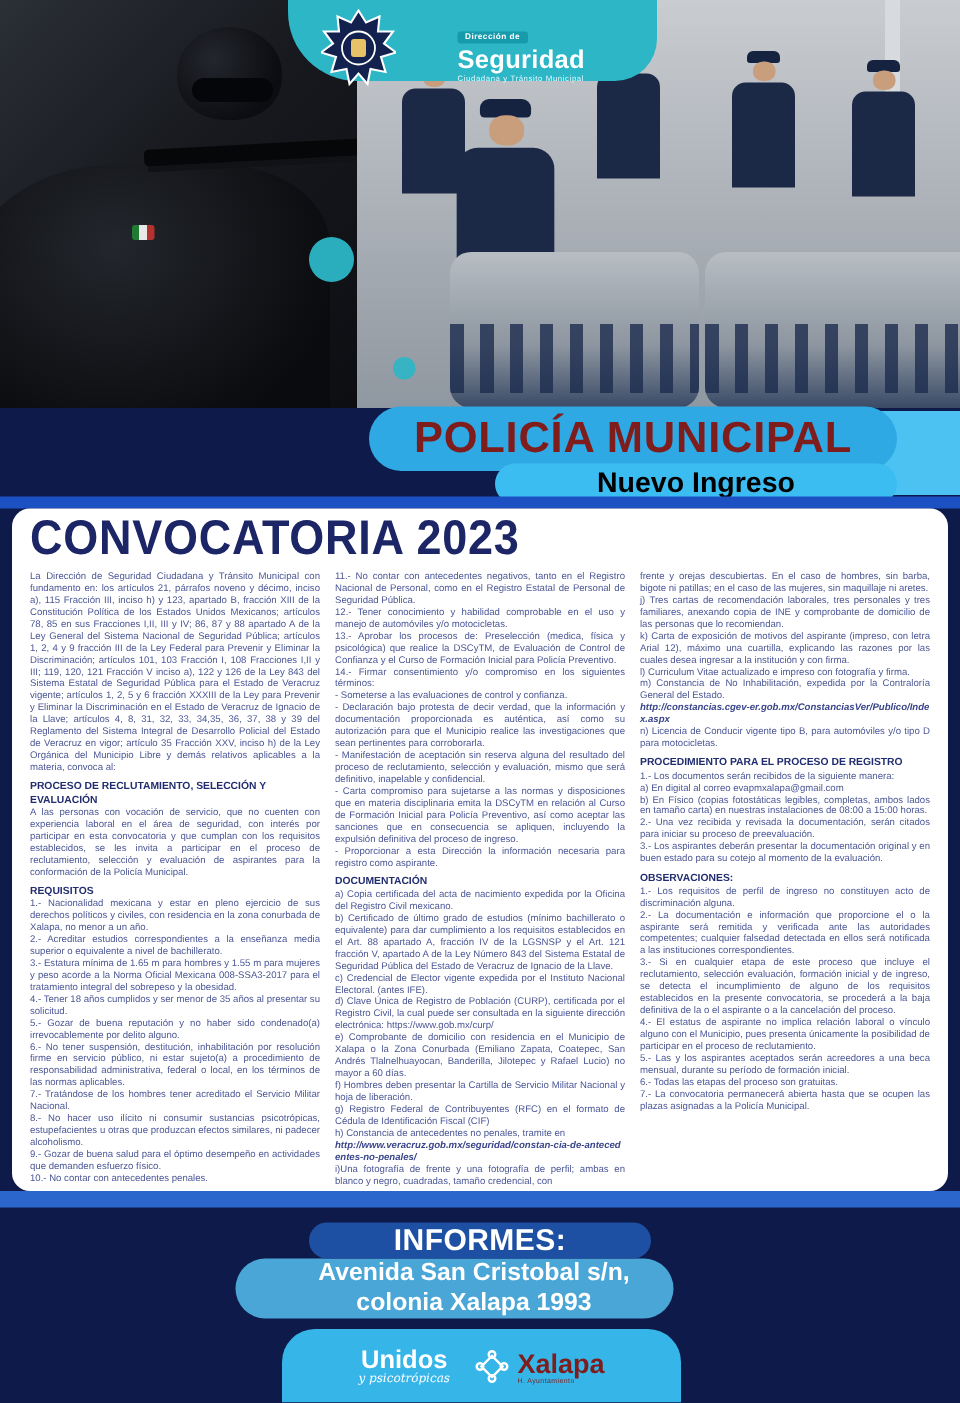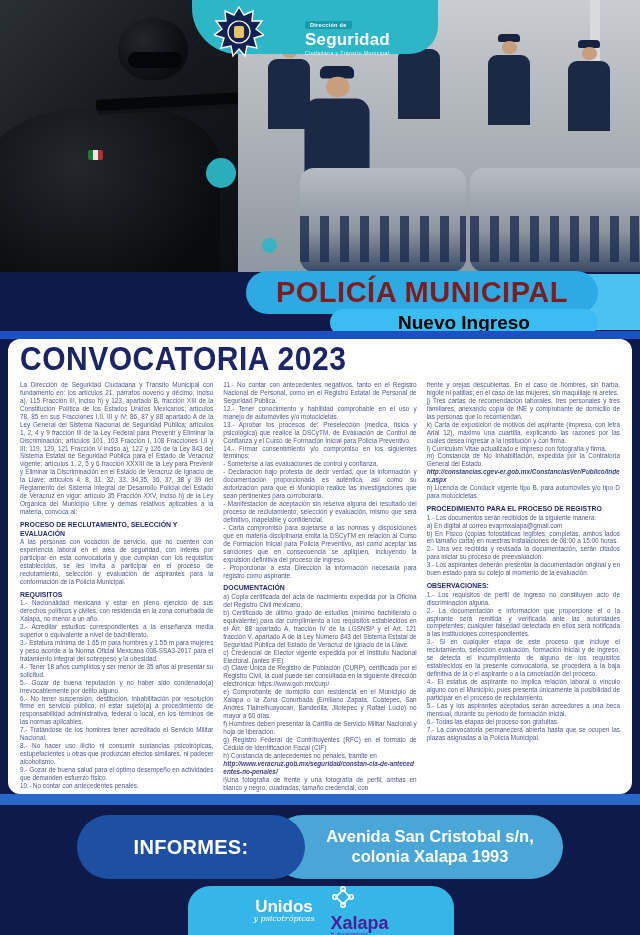--- a/index.html
+++ b/index.html
@@ -67,37 +67,37 @@
     padding:4px 0 2px 12px; line-height:1; transform:scaleY(1.08); transform-origin:left top; }
   .cols { display:flex; gap:10px; padding:6px 12px 10px 12px; }
   .col { flex:1 1 0; min-width:0; font-size:6.4px; line-height:1.24; color:#4c5796; text-align:justify; }
   .blk { margin:0; }
   .blk.h { font-weight:bold; color:#222d6f; margin-top:5px; font-size:6.9px; text-align:left; }
   .blk.b { font-weight:bold; font-style:italic; color:#39458a; word-break:break-all; }
 
   
   .bottom-stripe { position:absolute; left:0; top:794px; width:640px; height:11px; background:#2a66cc; }
   .contact-row { position:absolute; left:0; top:815px; width:640px; height:64px;
-    display:flex; align-items:center; justify-content:center; }
+    display:flex; align-items:center; justify-content:flex-end;flex-direction:column; }
   .pill-informes { position:relative; z-index:2; width:228px; height:64px; background:#1d4fa3; border-radius:32px;
     display:flex; flex-direction:column; align-items:center; justify-content:center; color:#fff; }
   .pill-informes .lbl { font-weight:800; font-size:20px; letter-spacing:.3px; }
   .pill-informes .phone { font-weight:800; font-size:22px; letter-spacing:1px; margin-top:1px; }
   .pill-address { position:relative; z-index:1; width:292px; height:64px; margin-left:-34px; background:#4aa6d6;
     border-radius:32px; display:flex; flex-direction:column; align-items:center; justify-content:center;
     color:#fff; padding-left:26px; }
   .pill-address .l1, .pill-address .l2 { font-weight:800; font-size:16.5px; line-height:1.2; }
 
   
   .footer-pill { position:absolute; left:188px; top:886px; width:266px; height:49px; background:#36b5e9;
     border-radius:22px 22px 0 0; display:flex; align-items:center; justify-content:center; gap:16px; }
   .trabajo { display:flex; flex-direction:column; align-items:center; color:#fff; }
   .trabajo .t1 { font-weight:800; font-size:17px; line-height:1; }
   .trabajo .t2 { font-family:"DejaVu Serif", serif; font-style:italic; font-size:8px; margin-top:-1px; }
-  .xalapa { display:flex; align-items:flex-start; gap:5px; color:#4c1d95;flex-direction:column; }
+  .xalapa { display:flex; align-items:flex-end; gap:5px; color:#7f1d1d; }
   .xalapa .x1 { font-weight:800; font-size:18px; line-height:1; }
   .xalapa .x2 { font-size:4.6px; letter-spacing:.3px; }
   .xcol { display:flex; flex-direction:column; }
 </style>
 </head>
 <body>
 
 <div class="hero">
   <div class="photo-left">
     <div class="helmet"></div>

